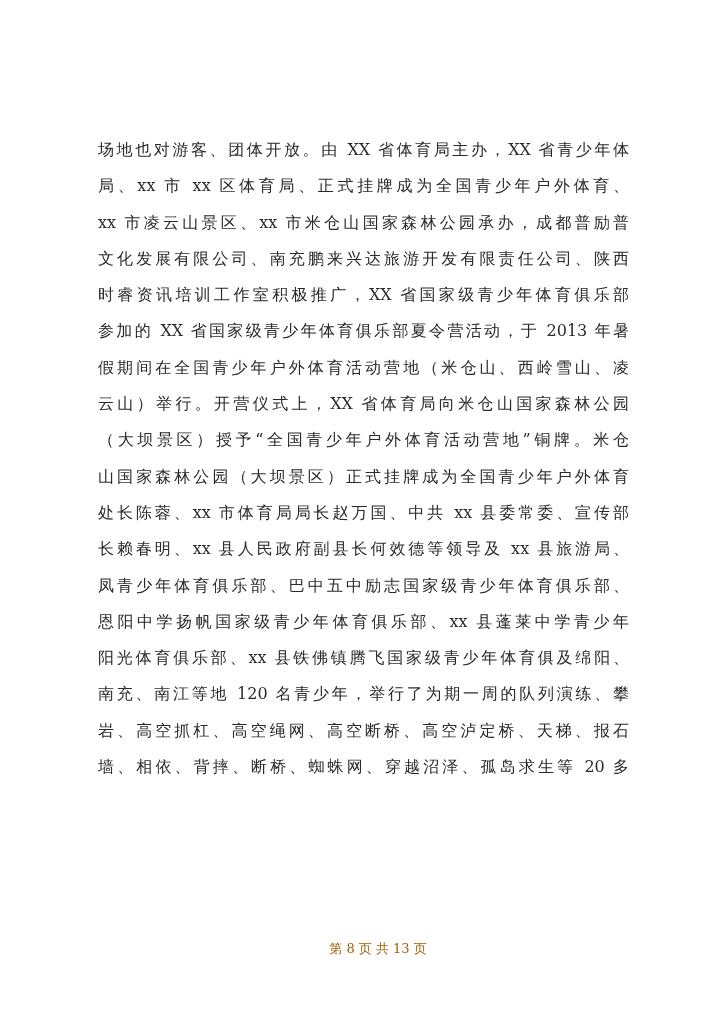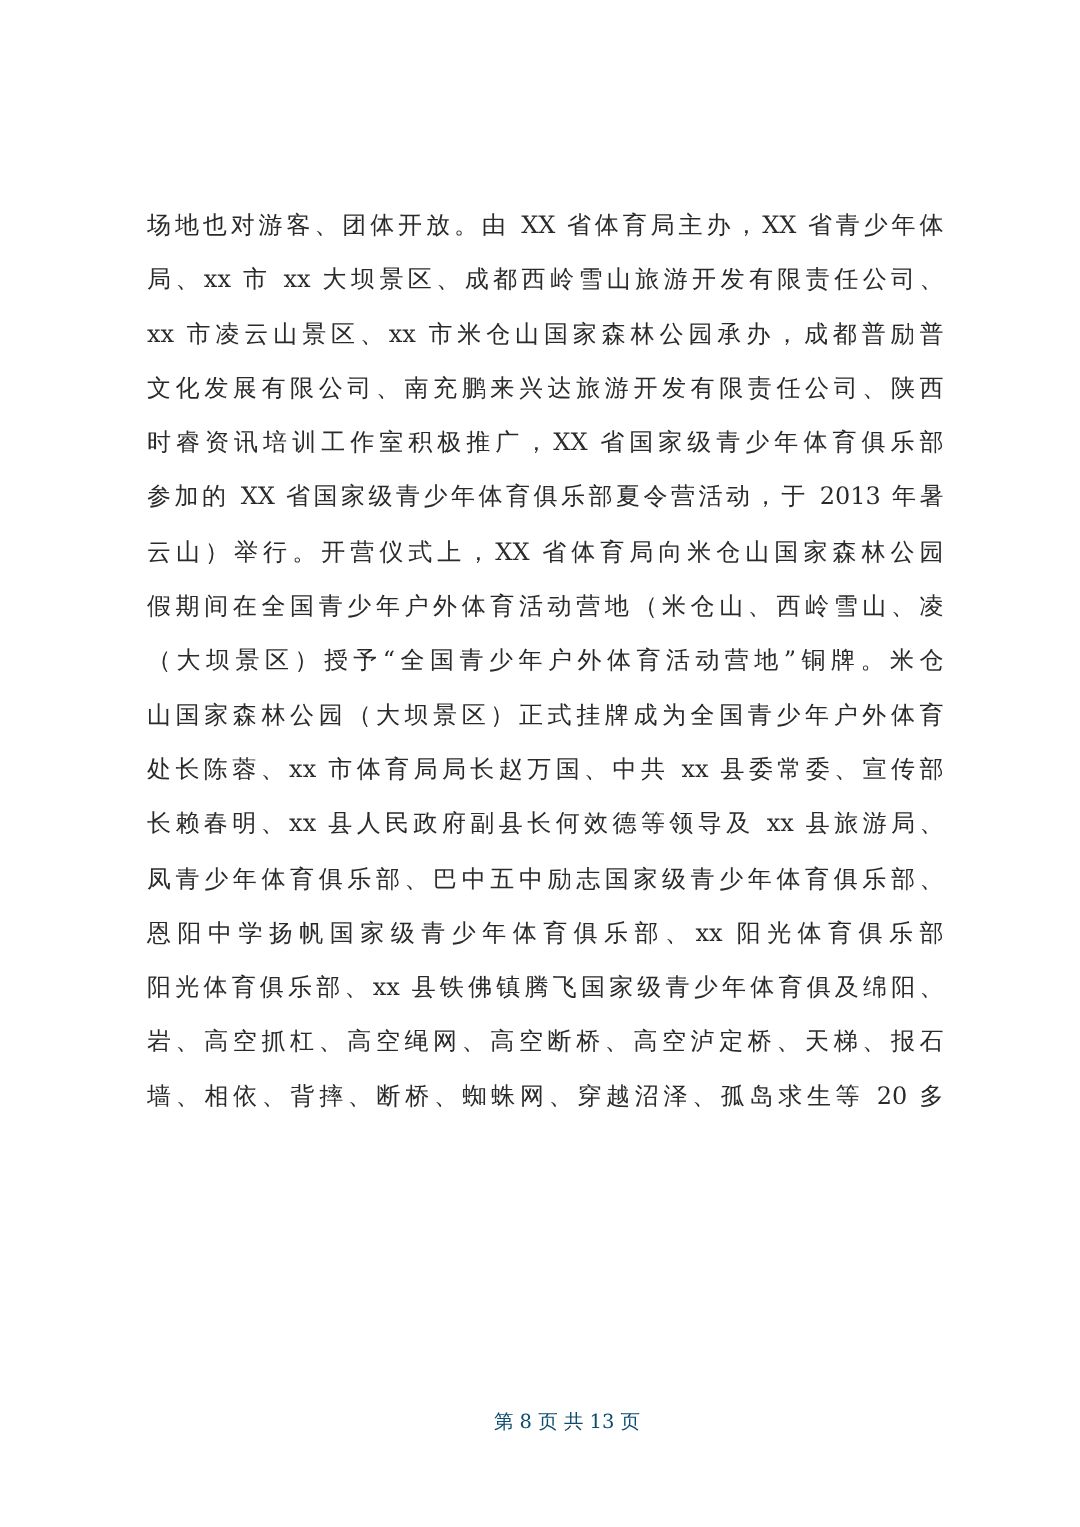--- a/index.html
+++ b/index.html
@@ -44,43 +44,44 @@
     }
     .footer {
       position: absolute;
       left: 0;
       width: 720px;
       top: 939px;
       height: 20px;
       line-height: 20px;
       text-align: center;
       font-size: 13px;
-      color: #0c4a6e;
+      color: #a16207;
       padding-left: 36px;
       box-sizing: border-box;
     }
   </style>
 </head>
 <body>
 
 <div class="page">
   <div class="body-text">
     <div class="line">场地也对游客、团体开放。由 XX 省体育局主办，XX 省青少年体</div>
-    <div class="line">局、xx 市 xx 大坝景区、成都西岭雪山旅游开发有限责任公司、</div>
+    <div class="line">局、xx 市 xx 区体育局、正式挂牌成为全国青少年户外体育、</div>
     <div class="line">xx 市凌云山景区、xx 市米仓山国家森林公园承办，成都普励普</div>
     <div class="line">文化发展有限公司、南充鹏来兴达旅游开发有限责任公司、陕西</div>
     <div class="line">时睿资讯培训工作室积极推广，XX 省国家级青少年体育俱乐部</div>
     <div class="line">参加的 XX 省国家级青少年体育俱乐部夏令营活动，于 2013 年暑</div>
+    <div class="line">假期间在全国青少年户外体育活动营地（米仓山、西岭雪山、凌</div>
     <div class="line">云山）举行。开营仪式上，XX 省体育局向米仓山国家森林公园</div>
-    <div class="line">假期间在全国青少年户外体育活动营地（米仓山、西岭雪山、凌</div>
     <div class="line">（大坝景区）授予“全国青少年户外体育活动营地”铜牌。米仓</div>
     <div class="line">山国家森林公园（大坝景区）正式挂牌成为全国青少年户外体育</div>
     <div class="line">处长陈蓉、xx 市体育局局长赵万国、中共 xx 县委常委、宣传部</div>
     <div class="line">长赖春明、xx 县人民政府副县长何效德等领导及 xx 县旅游局、</div>
     <div class="line">凤青少年体育俱乐部、巴中五中励志国家级青少年体育俱乐部、</div>
-    <div class="line">恩阳中学扬帆国家级青少年体育俱乐部、xx 阳光体育俱乐部</div>
+    <div class="line">恩阳中学扬帆国家级青少年体育俱乐部、xx 县蓬莱中学青少年</div>
     <div class="line">阳光体育俱乐部、xx 县铁佛镇腾飞国家级青少年体育俱及绵阳、</div>
+    <div class="line">南充、南江等地 120 名青少年，举行了为期一周的队列演练、攀</div>
     <div class="line">岩、高空抓杠、高空绳网、高空断桥、高空泸定桥、天梯、报石</div>
     <div class="line">墙、相依、背摔、断桥、蜘蛛网、穿越沼泽、孤岛求生等 20 多</div>
   </div>
 
   <div class="footer">第 8 页  共 13 页</div>
 </div>
 
 </body></html>

